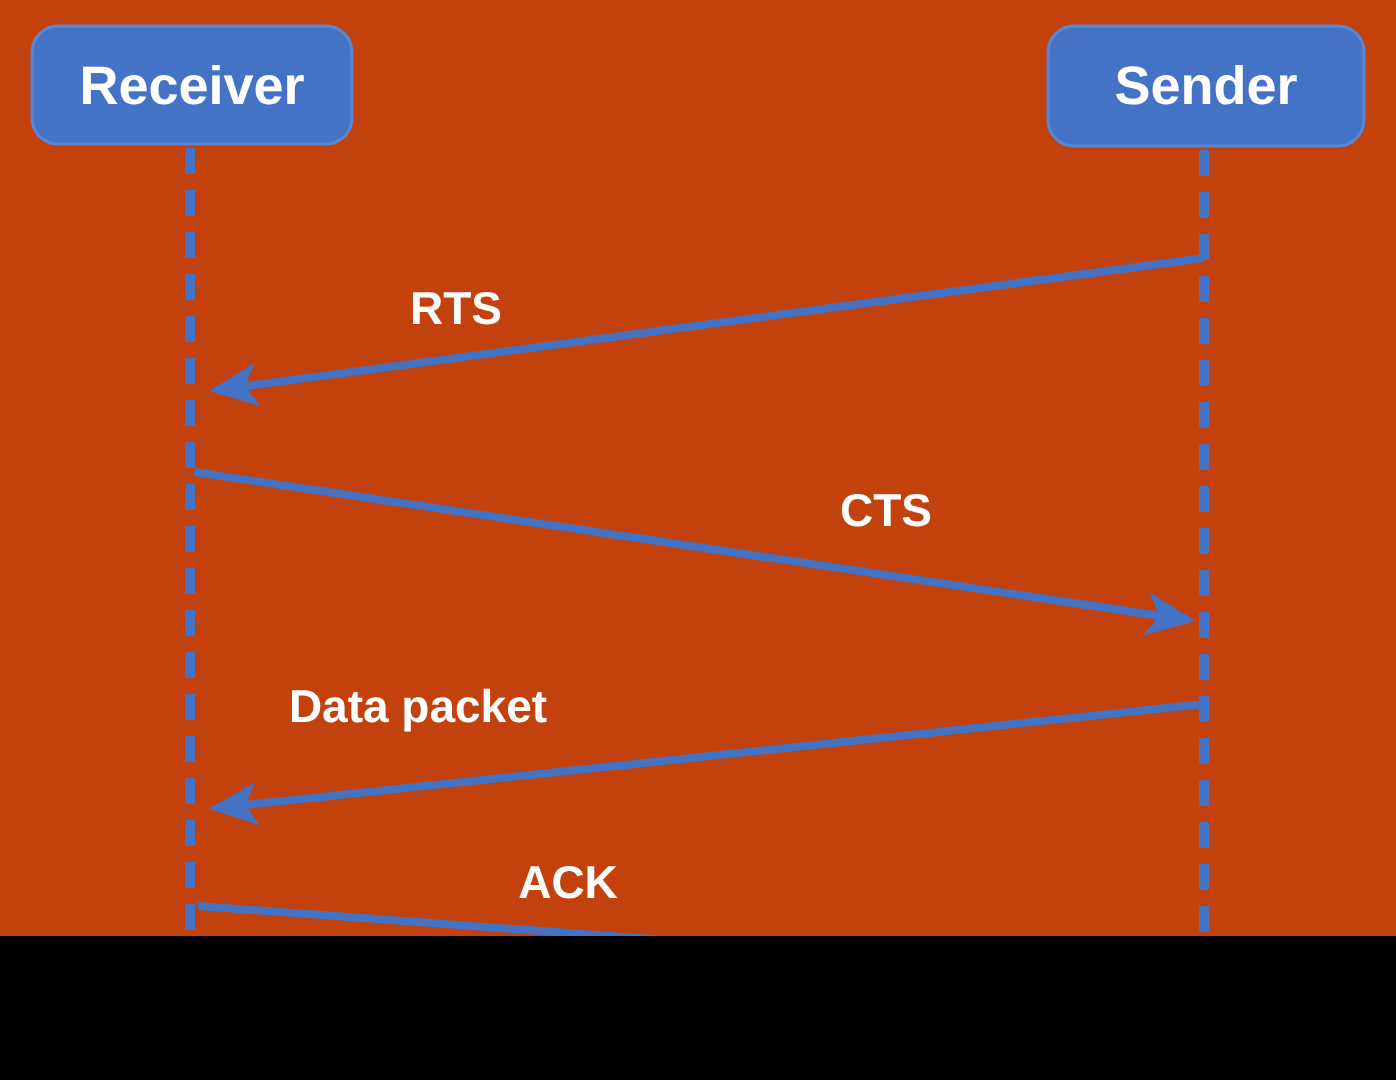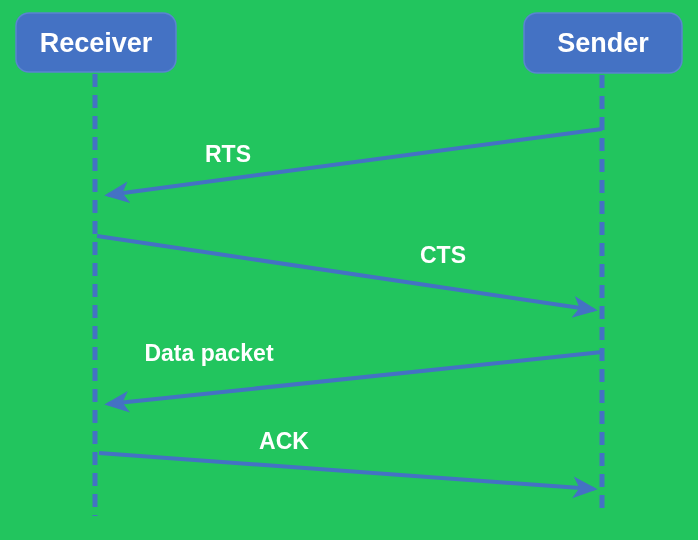--- a/index.html
+++ b/index.html
@@ -3,22 +3,22 @@
 <meta charset="utf-8">
 <style>
   html, body {
     margin: 0;
     padding: 0;
     background: #000000;
   }
   .stage {
     position: relative;
     width: 698px;
-    height: 540px;
-    background: #22c55e;
+    height: 468px;
+    background: #c2410c;
     overflow: hidden;
     font-family: "Liberation Sans", sans-serif;
   }
   svg { display: block; }
   .actor-box {
     fill: #4472C4;
     stroke: #5a85d0;
     stroke-width: 1.5;
   }
   .actor-label {

